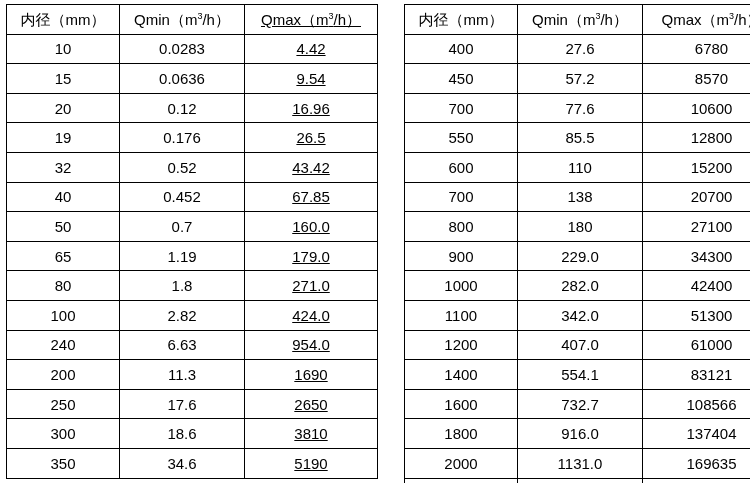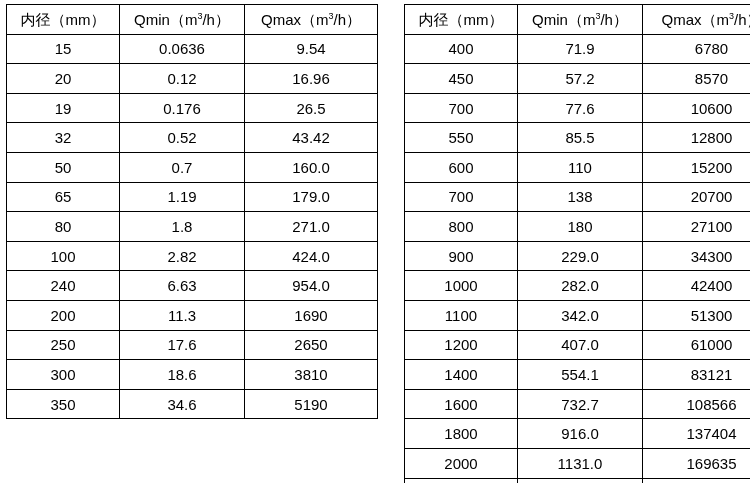--- a/index.html
+++ b/index.html
@@ -45,21 +45,21 @@
     white-space: nowrap;
     overflow: hidden;
   }
   table.data thead th {
     font-size: 15px;
     letter-spacing: 0px;
   }
   
   .c0 { width: 104px; }
   .c1 { width: 116px; }
-  .c2 { width: 124px; }
+  .c2 { width: 124px; text-decoration: underline; }
   .rc0 { width: 104px; }
   .rc1 { width: 116px; }
   .rc2 { width: 129px; }
   sup {
     font-size: 9px;
     vertical-align: super;
     line-height: 0;
   }
   .hdr-cell {
     text-align: center;
@@ -74,38 +74,48 @@
     <table class="data">
       <thead>
         <tr>
           <th class="c0 hdr-cell"><span>内径（mm）</span></th>
           <th class="c1 hdr-cell"><span>Qmin（m</span><sup>3</sup><span>/h）</span></th>
           <th class="c2 hdr-cell"><span>Qmax（m</span><sup>3</sup><span>/h）</span></th>
         </tr>
       </thead>
       <tbody id="left-body">
           <tr>
+            <td class="c0">10</td>
+            <td class="c1">0.0283</td>
+            <td class="c2">4.42</td>
+          </tr>
+          <tr>
             <td class="c0">15</td>
             <td class="c1">0.0636</td>
             <td class="c2">9.54</td>
           </tr>
           <tr>
             <td class="c0">20</td>
             <td class="c1">0.12</td>
             <td class="c2">16.96</td>
           </tr>
           <tr>
             <td class="c0">19</td>
             <td class="c1">0.176</td>
             <td class="c2">26.5</td>
           </tr>
           <tr>
             <td class="c0">32</td>
             <td class="c1">0.52</td>
             <td class="c2">43.42</td>
+          </tr>
+          <tr>
+            <td class="c0">40</td>
+            <td class="c1">0.452</td>
+            <td class="c2">67.85</td>
           </tr>
           <tr>
             <td class="c0">50</td>
             <td class="c1">0.7</td>
             <td class="c2">160.0</td>
           </tr>
           <tr>
             <td class="c0">65</td>
             <td class="c1">1.19</td>
             <td class="c2">179.0</td>
@@ -154,21 +164,21 @@
       <thead>
         <tr>
           <th class="rc0 hdr-cell"><span>内径（mm）</span></th>
           <th class="rc1 hdr-cell"><span>Qmin（m</span><sup>3</sup><span>/h）</span></th>
           <th class="rc2 hdr-cell"><span>Qmax（m</span><sup>3</sup><span>/h）</span></th>
         </tr>
       </thead>
       <tbody id="right-body">
           <tr>
             <td class="rc0">400</td>
-            <td class="rc1">71.9</td>
+            <td class="rc1">27.6</td>
             <td class="rc2">6780</td>
           </tr>
           <tr>
             <td class="rc0">450</td>
             <td class="rc1">57.2</td>
             <td class="rc2">8570</td>
           </tr>
           <tr>
             <td class="rc0">700</td>
             <td class="rc1">77.6</td>

